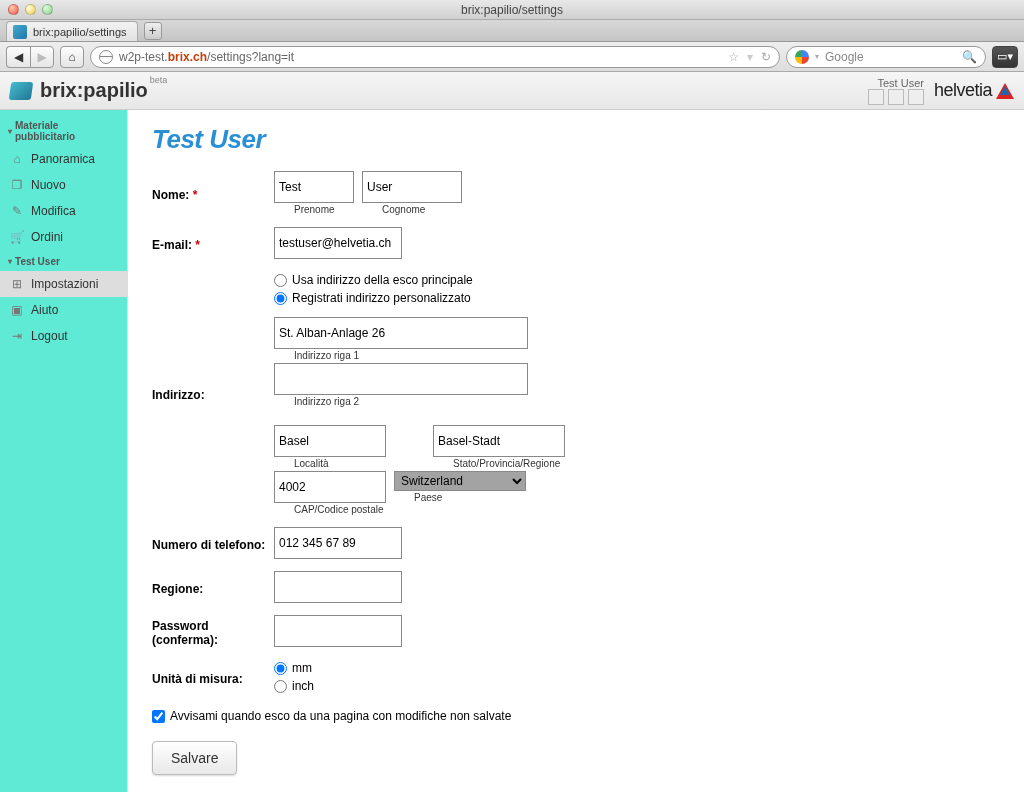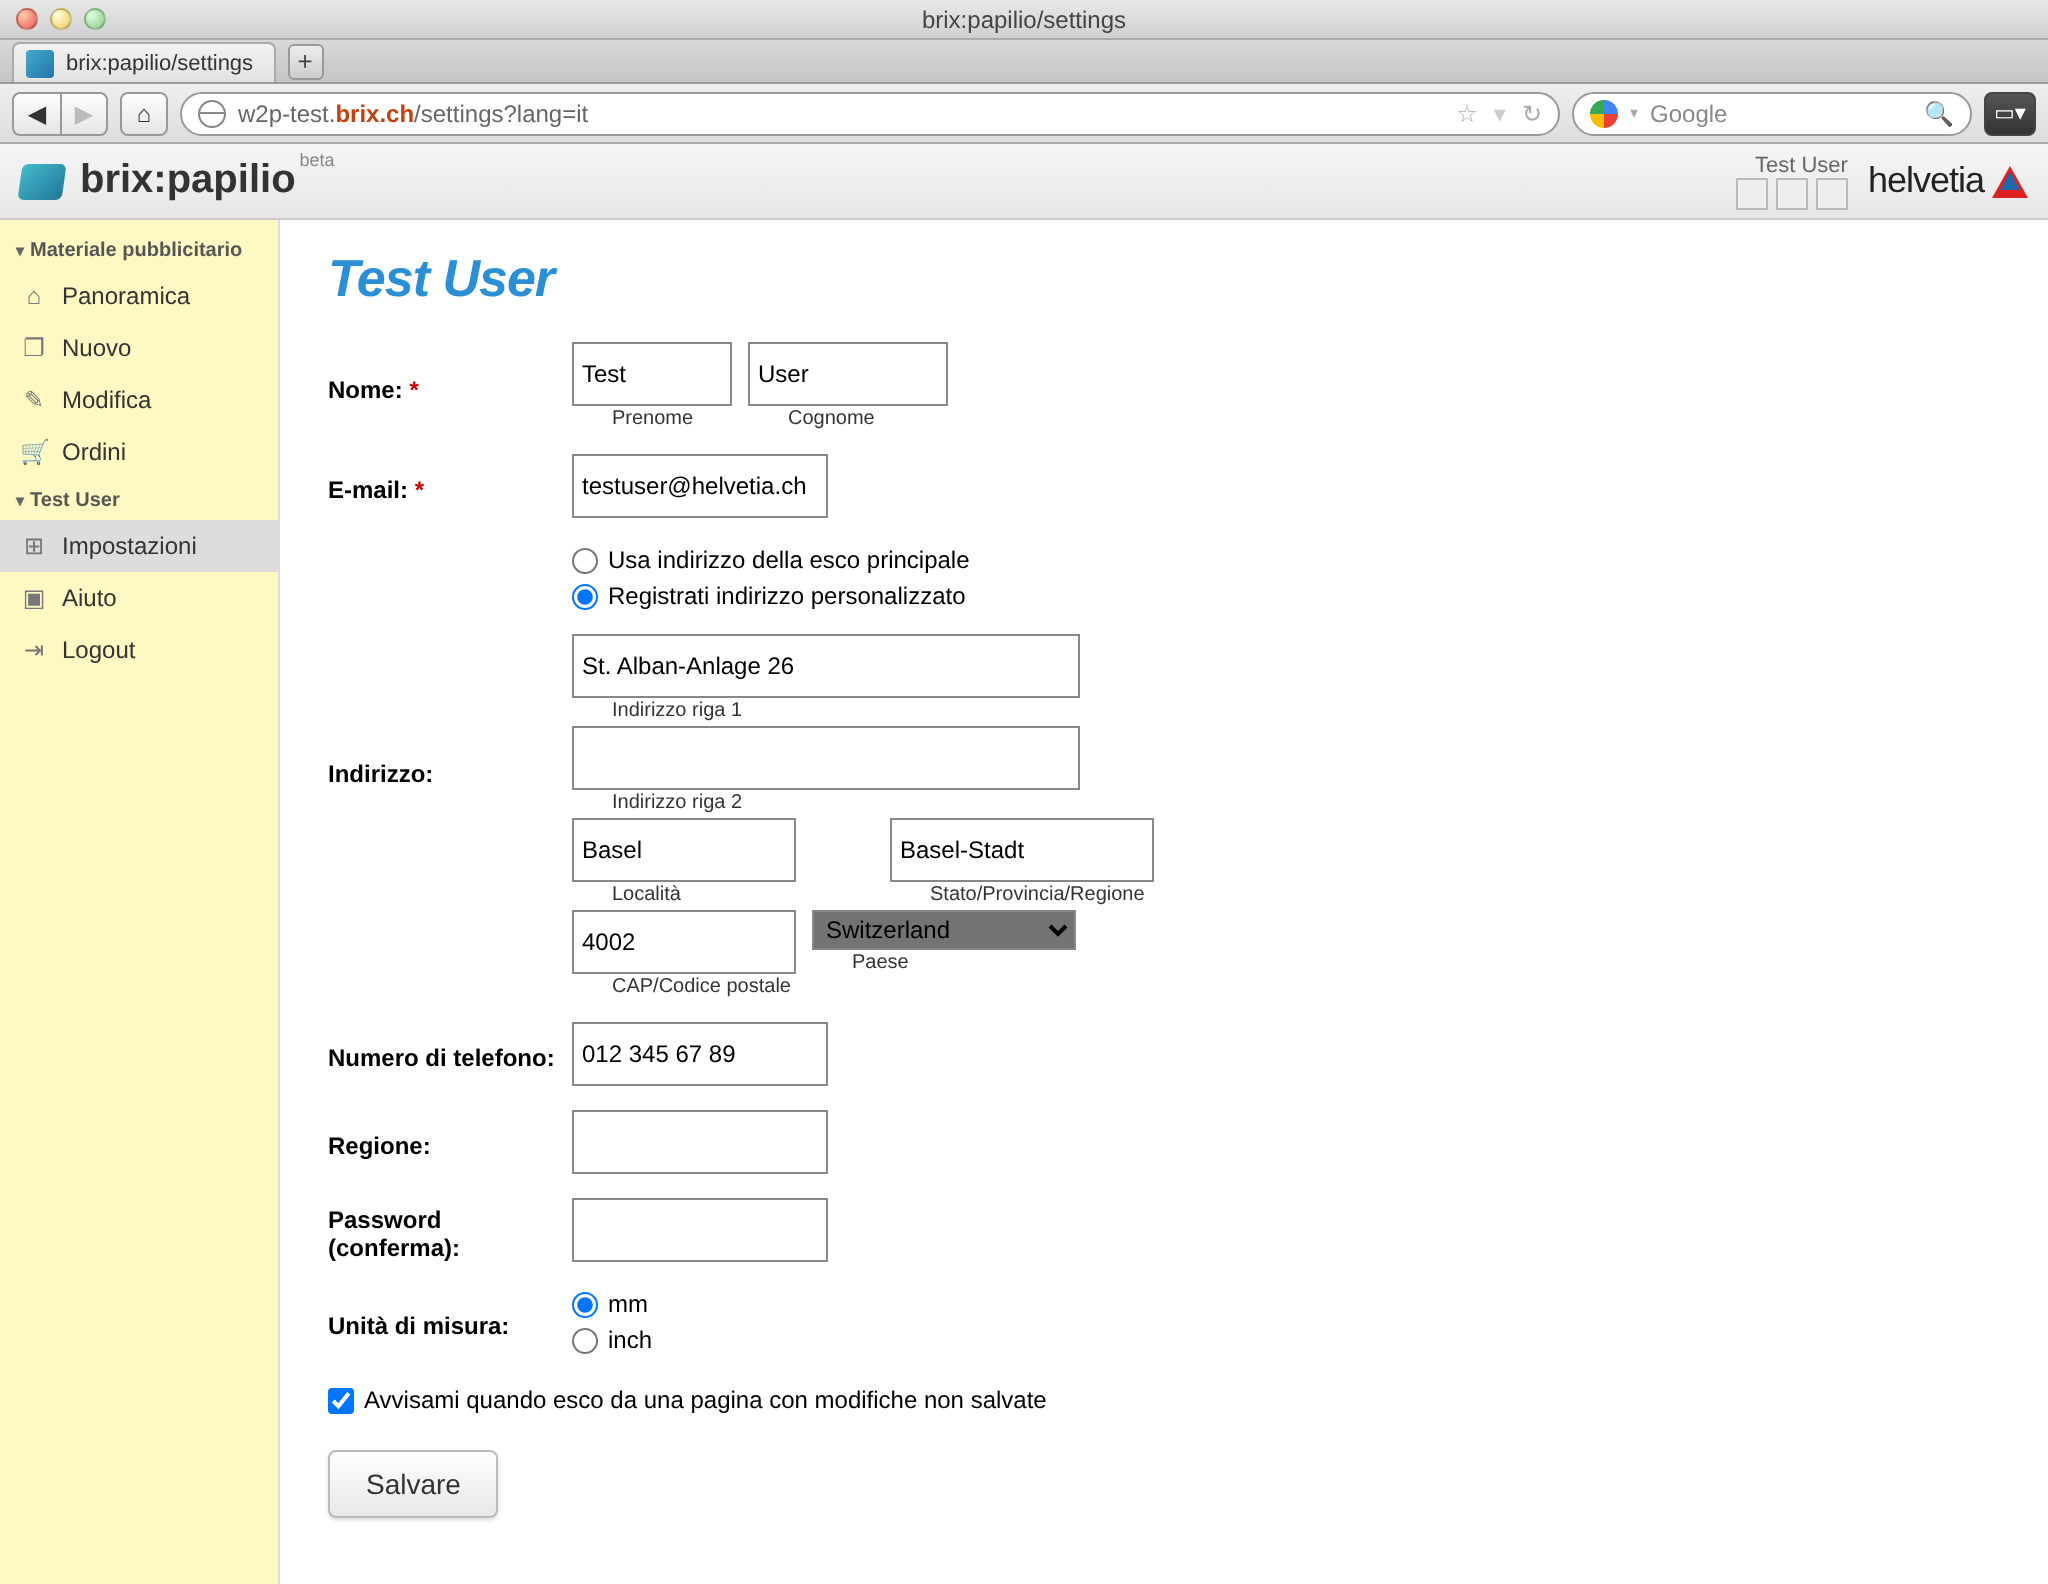--- a/index.html
+++ b/index.html
@@ -45,39 +45,39 @@
   .hdr-user { font-size:11px; color:#666; text-align:right; }
   .hdr-icons { display:flex; gap:4px; }
   .hdr-icons .ic { width:16px; height:16px; border:1px solid #bbb; background:#eee; }
   .helvetia { display:flex; align-items:center; gap:4px; }
   .helvetia-txt { font-size:18px; letter-spacing:-0.5px; color:#222; font-weight:400;}
   .helvetia-tri { width:0; height:0; border-left:9px solid transparent; border-right:9px solid transparent; border-bottom:16px solid #d22; position:relative;}
   .helvetia-tri:after{content:"";position:absolute;left:-5px;top:3px;width:0;height:0;border-left:5px solid transparent;border-right:5px solid transparent;border-bottom:9px solid #26a;}
 
   
   .body { display:flex; height:calc(792px - 20px - 22px - 30px - 38px); }
-  .sidebar { width:140px; background:#fef9c3; border-right:1px solid #ddd; font-size:12px; padding-top:4px;}
+  .sidebar { width:128px; background:#5eead4; border-right:1px solid #ddd; font-size:12px; padding-top:4px;}
   .side-hdr { font-size:10px; color:#555; font-weight:bold; padding:6px 8px 4px; display:flex; align-items:center; gap:3px;}
   .side-hdr:before{content:"▾"; font-size:8px; color:#666;}
   .side-item { display:flex; align-items:center; gap:7px; padding:6px 10px; color:#333; cursor:pointer;}
   .side-item.active{background:#ddd;}
   .side-ic { width:14px; height:14px; color:#777; font-size:12px; text-align:center; line-height:14px; }
 
   .main { flex:1; padding:14px 24px; overflow:auto; }
   h1.page { color:#2a8fd4; font-size:26px; font-weight:bold; margin-bottom:16px; font-style:italic; letter-spacing:-0.5px;}
 
   .form-row { display:flex; align-items:center; margin-bottom:12px; }
   .form-row > label { width:122px; font-weight:bold; font-size:12px; padding-top:3px; }
   .req { color:#c00; }
   .fields { display:flex; flex-direction:column; }
   .inline { display:flex; gap:8px; }
   .fld { display:flex; flex-direction:column; }
   .fld small { font-size:10px; color:#333; margin-top:1px;padding-left:20px; }
   input[type=text], input[type=password] { border:1px solid #888; height:20px; padding:15px 4px; font-size:12px; font-family:inherit; }
-  select { border:1px solid #888; height:20px; padding:1px 2px; font-size:12px; font-family:inherit; background:#737373;}
+  select { border:1px solid #888; height:20px; padding:1px 2px; font-size:12px; font-family:inherit; background:#a3a3a3;}
   .w80{width:80px;} .w100{width:100px;} .w128{width:128px;} .w132{width:132px;} .w254{width:254px;}
 
   .radio-line, .check-line { display:flex; align-items:center; gap:5px; font-size:12px; color:#000; line-height:18px;}
 
   .savebtn { margin-top:16px; padding:8px 18px; border:1px solid #bbb; border-radius:4px; background:linear-gradient(#fff,#e8e8e8); font-size:14px; color:#333; cursor:pointer; box-shadow:0 1px 2px rgba(0,0,0,0.15);}
 </style>
 </head>
 <body>
 
 <div class="mac-titlebar">
@@ -220,21 +220,21 @@
 
         <div style="height:10px;"></div>
         <div class="fld">
           <input type="text" class="w254" value="St. Alban-Anlage 26" style="">
           <small>Indirizzo riga 1</small>
         </div>
         <div class="fld" style="margin-top:2px;">
           <input type="text" class="w254" value="" style="">
           <small>Indirizzo riga 2</small>
         </div>
-        <div class="inline" style="margin-top:2px;gap:47px;">
+        <div class="inline" style="margin-top:18px;gap:47px;">
           <div class="fld">
             <input type="text" style="width: 112px;" value="Basel">
             <small>Località</small>
           </div>
           <div class="fld">
             <input type="text" class="w132" value="Basel-Stadt" style="">
             <small>Stato/Provincia/Regione</small>
           </div>
         </div>
         <div class="inline" style="margin-top:2px;">

